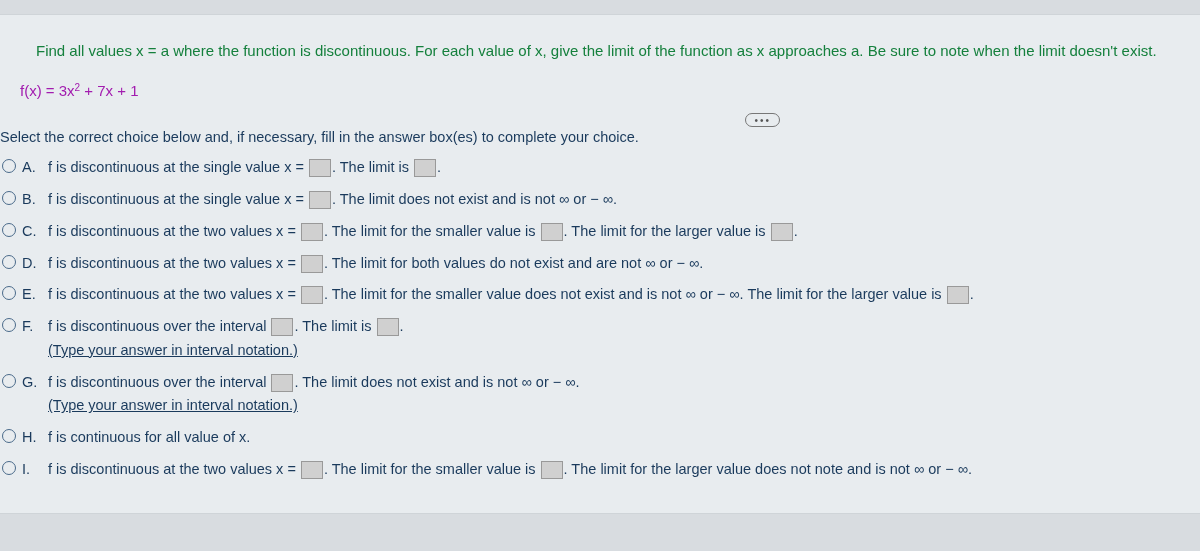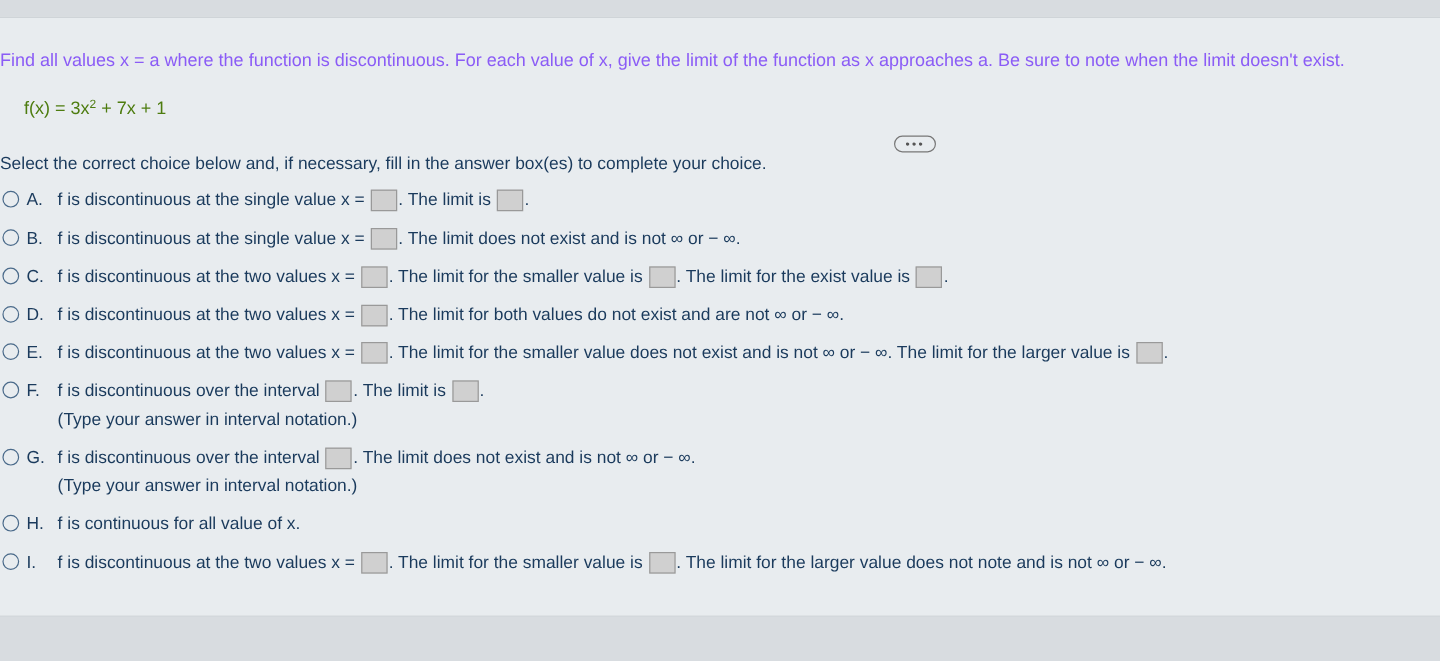--- a/index.html
+++ b/index.html
@@ -17,27 +17,28 @@
     padding: 25px 10px 20px 0;
     min-height: 500px;
     border-top: 1px solid #cfd4d8;
     border-bottom: 1px solid #cfd4d8;
     margin-top: 14px;
     position: relative;
   }
   .question-text {
     margin-bottom: 20px;
     line-height: 1.4;
-    color: #8b5cf6;
+    color: #15803d;
     font-size: 15px;
+    padding-left: 36px;
   }
   .formula {
     margin: 18px 0 25px 20px;
     font-size: 15px;
-    color: #4d7c0f;
+    color: #a21caf;
   }
   .sup { vertical-align: super; font-size: 10px; position: relative; top: 1px;}
   .ellipsis-btn {
     position: absolute;
     right: 420px;
     top: 98px;
     border: 1.5px solid #777;
     border-radius: 10px;
     padding: 0 8px;
     height: 14px;
@@ -86,20 +87,21 @@
     background: #d0d0d0;
     border: 1px solid #999;
     vertical-align: middle;
     margin: 0 1px;
     cursor: text;
   }
   .hint {
     display: block;
     margin-top: 2px;
     margin-left: 0;
+    text-decoration: underline;
   }
 </style>
 </head>
 <body>
 
 <div class="content">
 
   <div class="question-text">Find all values x = a where the function is discontinuous. For each value of x, give the limit of the function as x approaches a. Be sure to note when the limit doesn't exist.</div>
 
   <div class="formula">
@@ -129,21 +131,21 @@
       <div class="option-label">B.</div>
       <div class="option-body">
         <span>f is discontinuous at the single value x = </span><span class="input-box"></span><span>. The limit does not exist and is not ∞ or − ∞.</span>
       </div>
     </div>
 
     <div class="option-row">
       <div class="radio"></div>
       <div class="option-label">C.</div>
       <div class="option-body">
-        <span>f is discontinuous at the two values x = </span><span class="input-box"></span><span>. The limit for the smaller value is </span><span class="input-box"></span><span>. The limit for the exist value is </span><span class="input-box"></span><span>.</span>
+        <span>f is discontinuous at the two values x = </span><span class="input-box"></span><span>. The limit for the smaller value is </span><span class="input-box"></span><span>. The limit for the larger value is </span><span class="input-box"></span><span>.</span>
       </div>
     </div>
 
     <div class="option-row">
       <div class="radio"></div>
       <div class="option-label">D.</div>
       <div class="option-body">
         <span>f is discontinuous at the two values x = </span><span class="input-box"></span><span>. The limit for both values do not exist and are not ∞ or − ∞.</span>
       </div>
     </div>

